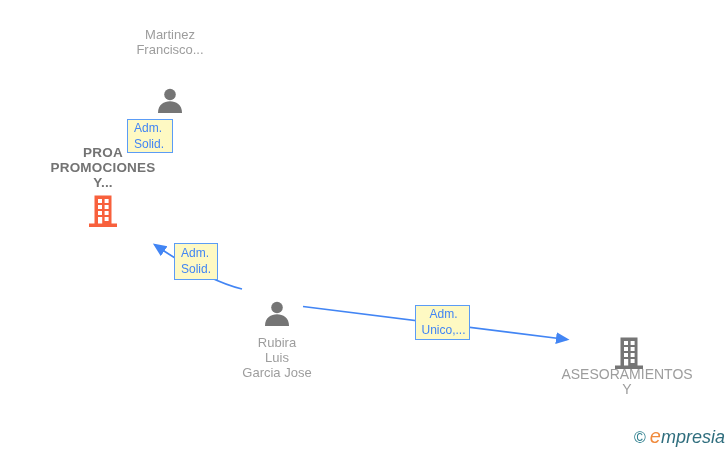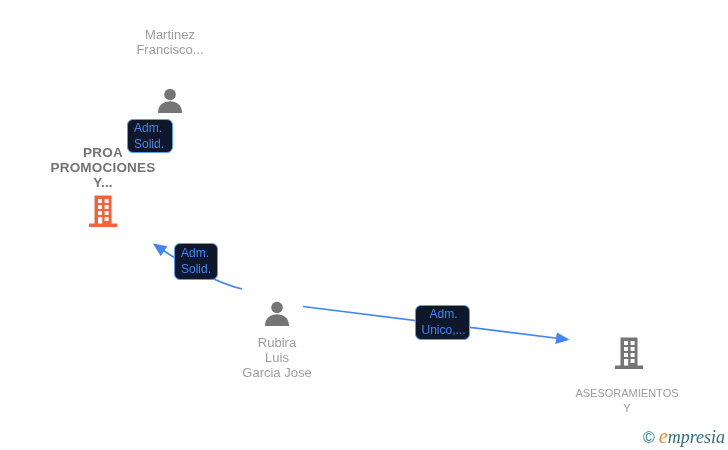--- a/index.html
+++ b/index.html
@@ -18,38 +18,38 @@
     font-size:13px;line-height:15px;
     color:#9D9D9D;
     cursor:pointer;
   }
   .node-label span{display:block;}
   .node-label.bold{font-weight:bold;color:#737373;font-size:13.5px;letter-spacing:.2px;}
   .node-icon{position:absolute;z-index:2;cursor:pointer;}
   .edge-label{
     position:absolute;z-index:3;
     box-sizing:border-box;
-    background:#0f172a;
+    background:#fef9c3;
     border:1.6px solid #5B9CF6;
-    border-radius:6px;
+    border-radius:0;
     color:#4285F4;
     font-size:12px;line-height:15.5px;
     padding:1px 0 0 6px;
     cursor:pointer;
   }
   .edge-label span{display:block;}
   .footer{
     position:absolute;right:3px;bottom:2px;z-index:2;
     font-size:16px;
     color:#2A7D8C;
     display:flex;align-items:baseline;gap:4px;
     text-decoration:none;cursor:pointer;
   }
   .brand{
-    font-family:Liberation Serif, serif;
+    font-family:Liberation Sans, sans-serif;
     font-style:italic;font-size:18px;color:#2F6E7E;
   }
   .brand .e{color:#F08A3C;font-size:20px;}
 </style>
 </head>
 <body>
 
 <div class="canvas">
 
   <svg class="edges" width="728" height="450" viewBox="0 0 728 450">
@@ -127,21 +127,21 @@
       <rect x="12" y="5" width="4" height="4" fill="#ffffff"></rect>
       <rect x="18.6" y="5" width="4" height="4" fill="#ffffff"></rect>
       <rect x="12" y="11" width="4" height="4" fill="#ffffff"></rect>
       <rect x="18.6" y="11" width="4" height="4" fill="#ffffff"></rect>
       <rect x="12" y="17" width="4" height="4" fill="#ffffff"></rect>
       <rect x="18.6" y="17" width="4" height="4" fill="#ffffff"></rect>
       <rect x="18.6" y="23" width="4" height="4" fill="#ffffff"></rect>
       <rect x="12" y="23" width="4.2" height="6.5" fill="#ffffff"></rect>
     </svg>
   </div>
-  <div class="node-label" style="left:547px;top:386px;width:160px;font-size:11px;">
+  <div class="node-label" style="left:547px;top:367px;width:160px;font-size:14px;">
     <span>ASESORAMIENTOS</span>
     <span>Y</span>
   </div>
 
   <a class="footer">
     <span>©</span>
     <span class="brand"><span class="e">e</span><span>mpresia</span></span>
   </a>
 
 </div>

